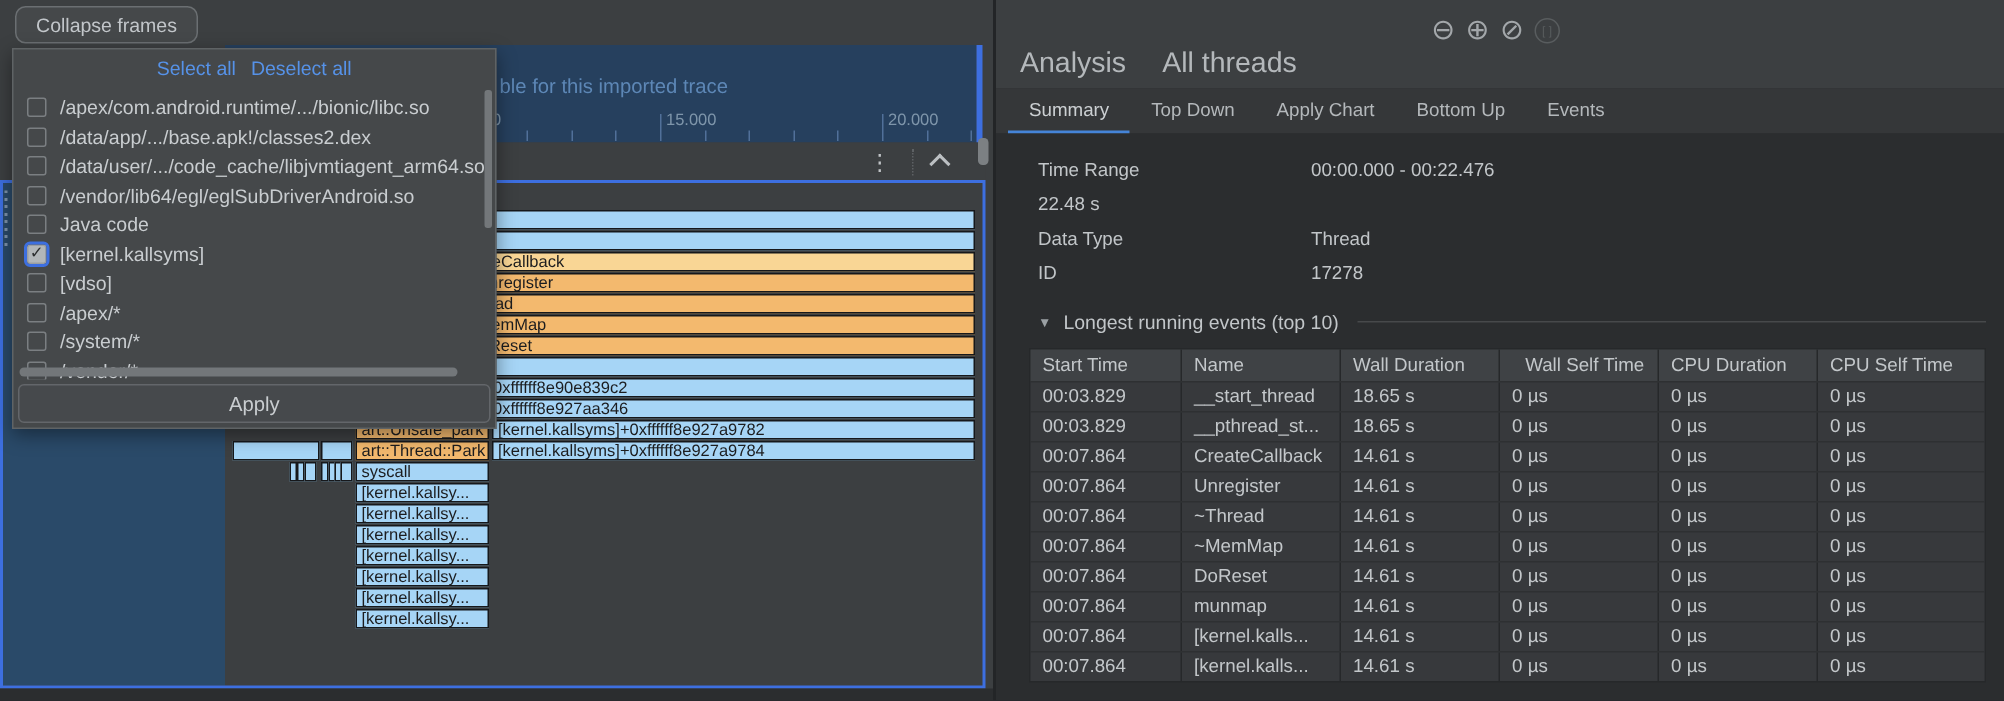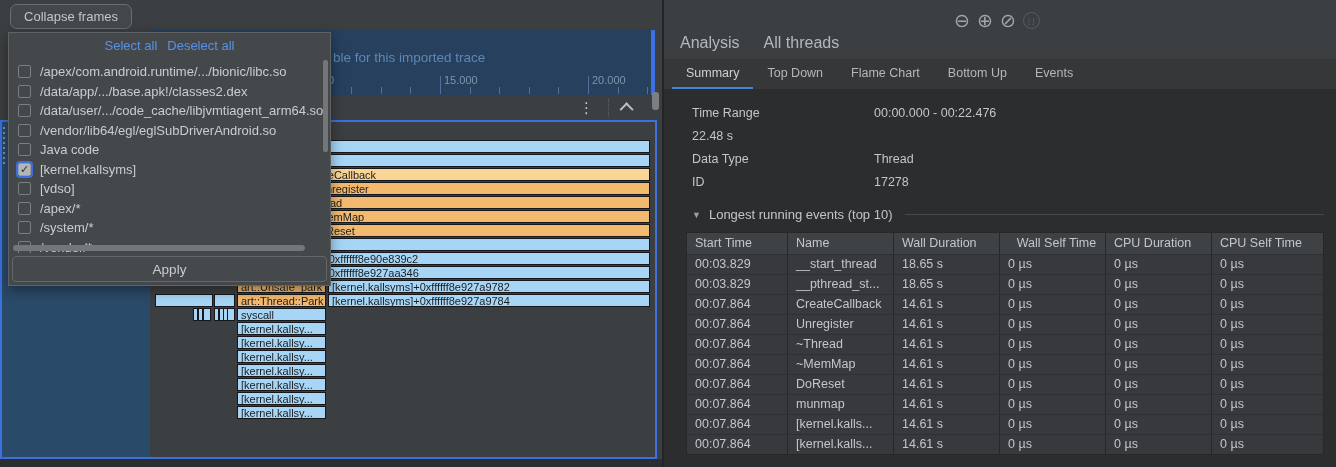--- a/index.html
+++ b/index.html
@@ -64,21 +64,21 @@
       border-left:2px solid #232527;box-sizing:border-box;}
   .r-topbar{height:30px;background:#3c3f41;display:flex;align-items:center;justify-content:flex-end;
       padding-right:6px;gap:10px;flex-direction:column;}
   .clear-link{font-size:13px;}
   .r-sep{height:20px;border-left:1px dotted #5d6164;}
   .zoom-icons{display:flex;align-items:center;gap:7px;}
   .zicon{font-size:19px;color:#a3a7aa;line-height:19px;cursor:pointer;}
   .zicon.ring{width:15px;height:15px;border:1.5px solid #595d5f;border-radius:50%;display:flex;
       align-items:center;justify-content:center;font-size:8px;color:#595d5f;line-height:8px;}
   .tabs{height:29px;background:#3c3f41;display:flex;align-items:stretch;padding-left:4px;}
-  .tab{display:flex;align-items:center;padding:0 12px;font-size:16px;color:#b4b8bb;
+  .tab{display:flex;align-items:center;padding:0 12px;font-size:19px;color:#b4b8bb;
       border-bottom:3px solid transparent;box-sizing:border-box;cursor:pointer;white-space:nowrap;}
   .tab.active{color:#d3d7da;border-bottom-color:#4584d8;}
   .subtabs{height:30px;background:#353739;display:flex;align-items:stretch;padding-left:8px;}
   .subtab{display:flex;align-items:center;padding:0 14px;font-size:12.5px;color:#b4b8bb;
       border-bottom:2.5px solid transparent;box-sizing:border-box;cursor:pointer;white-space:nowrap;}
   .subtab.active{color:#ccd0d3;border-bottom-color:#4584d8;}
   .r-content{position:relative;height:378px;background:#2b2d2f;}
   .summary{padding:12px 0 0 28px;}
   .sum-row{display:flex;height:23px;align-items:center;font-size:12.5px;color:#c2c6c9;}
   .sum-label{width:182px;}
@@ -232,21 +232,21 @@
           <span class="zicon ring">[ ]</span>
         </div>
     </div>
     <div class="tabs" id="tabs">
         <div class="tab">Analysis</div>
         <div class="tab">All threads</div>
       </div>
     <div class="subtabs" id="subtabs">
         <div class="subtab active">Summary</div>
         <div class="subtab">Top Down</div>
-        <div class="subtab">Flame Chart</div>
+        <div class="subtab">Apply Chart</div>
         <div class="subtab">Bottom Up</div>
         <div class="subtab">Events</div>
       </div>
     <div class="r-content">
       <div class="summary" id="summary">
           <div class="sum-row">
             <span class="sum-label">Time Range</span>
             <span class="sum-value">00:00.000 - 00:22.476</span>
           </div>
           <div class="sum-row">

